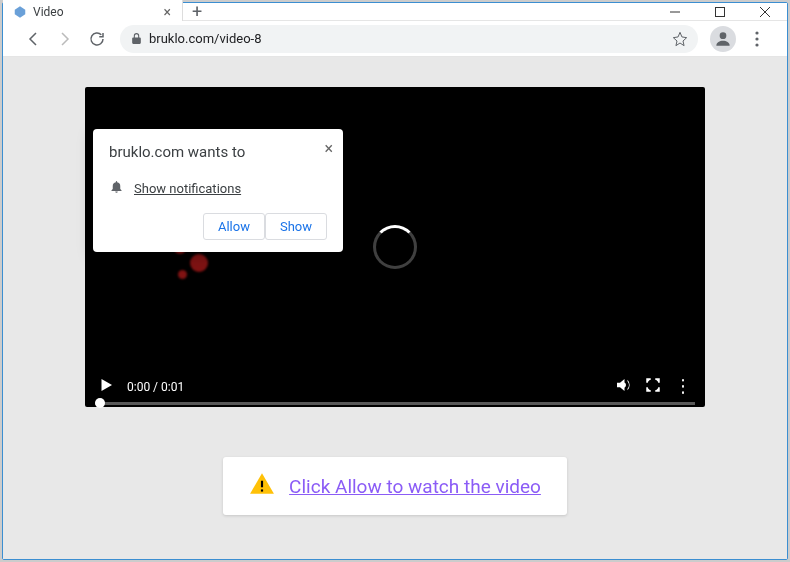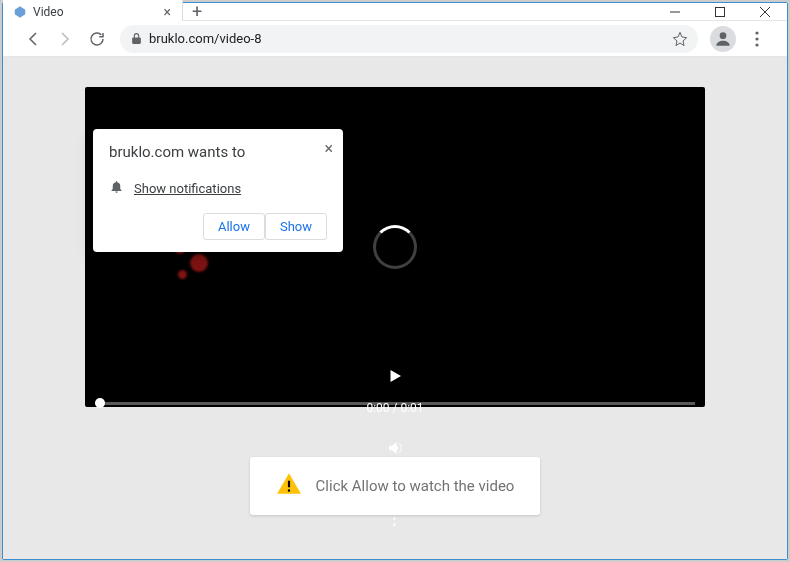--- a/index.html
+++ b/index.html
@@ -33,39 +33,39 @@
 
 .watermark { position: absolute; top: 50%; left: 50%; transform: translate(-50%, -50%); font-size: 140px; font-weight: 700; color: rgba(0,0,0,0.04); letter-spacing: -5px; font-style: italic; user-select: none; white-space: nowrap; line-height: 0.85; text-align: center; }
 .watermark .wm2 { font-size: 70px; display: block; }
 
 .video-box { width: 620px; height: 320px; background: #000; position: relative; border-radius: 2px; z-index: 1; }
 .video-inner { position: absolute; inset: 0; display: flex; align-items: center; justify-content: center; }
 .spinner { width: 44px; height: 44px; border: 3px solid rgba(255,255,255,0.25); border-top-color: #fff; border-radius: 50%; }
 .blur-shape { position: absolute; left: 45px; top: 105px; width: 120px; height: 120px; filter: blur(1px); opacity: 0.7; }
 .blob { position: absolute; background: #b71c1c; border-radius: 50%; }
 
-.vcontrols { position: absolute; left: 0; right: 0; bottom: 0; height: 40px; display: flex; align-items: center; padding: 0 12px; color: #fff; gap: 12px; flex-direction: column; }
+.vcontrols { position: absolute; left: 0; right: 0; bottom: 0; height: 40px; display: flex; align-items: center; padding: 0 12px; color: #fff; gap: 12px; }
 .vcontrols .timebar { position: absolute; left: 10px; right: 10px; bottom: 2px; height: 3px; background: rgba(255,255,255,0.35); }
 .vcontrols .timebar-dot { position: absolute; left: 0; bottom: -3px; width: 10px; height: 10px; background: #fff; border-radius: 50%; }
 .v-play svg, .v-vol svg, .v-fs svg { width: 18px; height: 18px; fill: #fff; }
 .v-time { font-size: 12px; }
 .v-spacer { flex: 1; }
 .v-more { font-size: 18px; letter-spacing: 1px; padding-bottom: 4px; }
 
 .permission { position: absolute; left: 90px; top: 72px; width: 250px; background: #fff; border-radius: 4px; box-shadow: 0 4px 16px rgba(0,0,0,0.25); padding: 14px 16px 12px; z-index: 5; font-size: 13px; color: #3c4043; }
 .perm-title { font-size: 15px; margin-bottom: 18px; }
 .perm-row { display: flex; align-items: center; gap: 10px; margin-bottom: 16px; text-decoration: underline; }
 .perm-bell { color: #5f6368; }
 .perm-btns { display: flex; justify-content: flex-end; gap: 0; }
 .perm-btn { border: 1px solid #dadce0; background: #fff; color: #1a73e8; font-size: 13px; padding: 5px 14px; border-radius: 3px; cursor: pointer; }
 .perm-close { position: absolute; right: 10px; top: 10px; color: #666; font-size: 16px; cursor: pointer; }
 
 .banner { margin-top: 50px; background: #fff; padding: 14px 26px; border-radius: 3px; box-shadow: 0 1px 3px rgba(0,0,0,0.15); display: flex; align-items: center; gap: 14px; z-index: 1; }
 .banner-icon svg { width: 26px; height: 26px; }
-.banner-text { font-size: 15px; color: #737373; }
+.banner-text { font-size: 19px; color: #8b5cf6; text-decoration: underline; }
 
 .cursor-arrow { position: absolute; left: 192px; top: 120px; z-index: 6; pointer-events: none; }
 .cursor-arrow svg { width: 14px; height: 18px; filter: drop-shadow(0 0 1px rgba(0,0,0,0.6)); }
 </style>
 </head>
 <body>
 
 <div class="window">
 
   <div class="titlebar">

